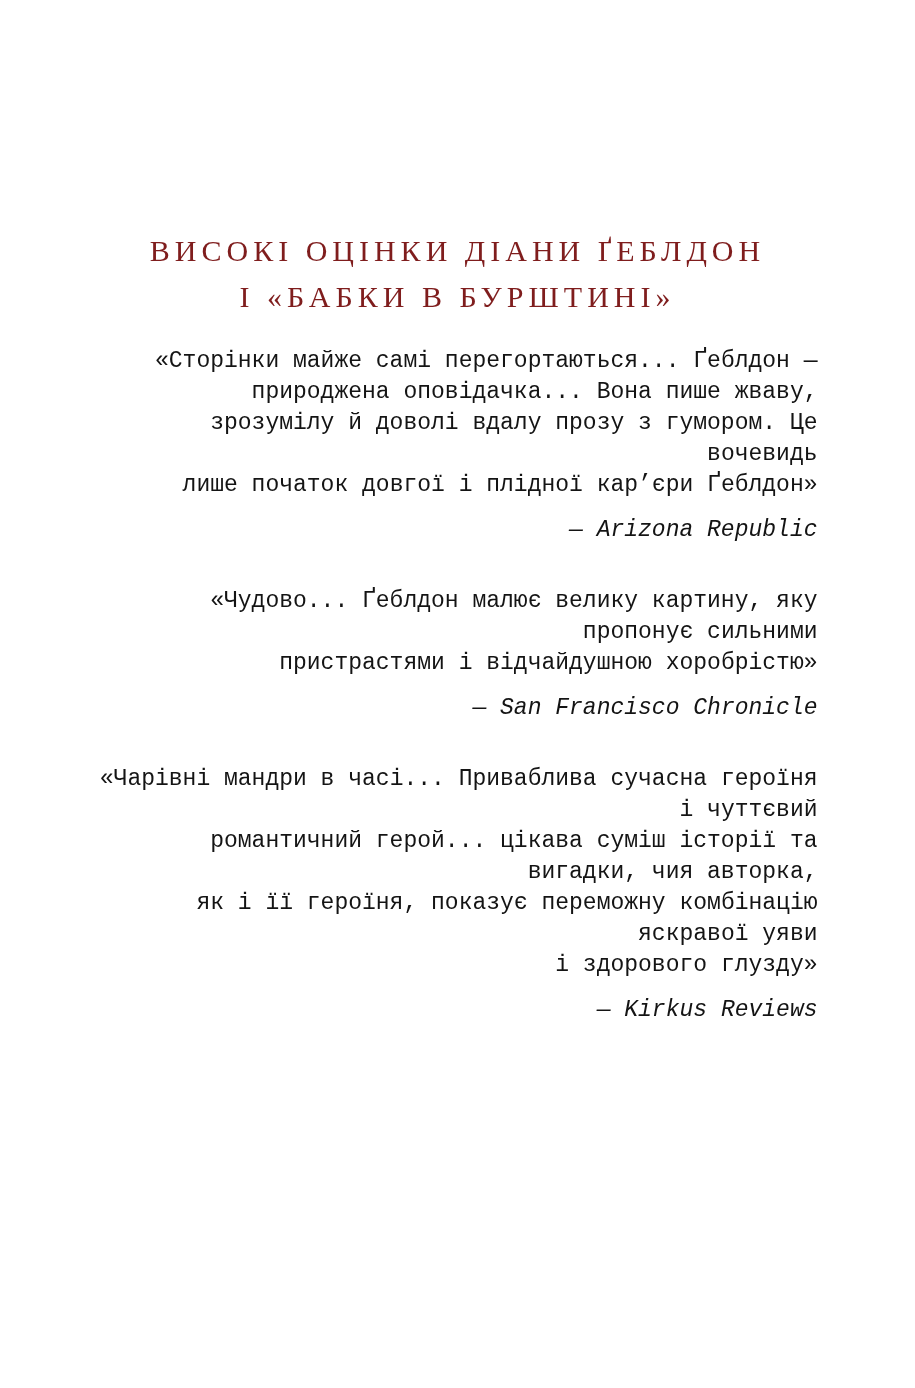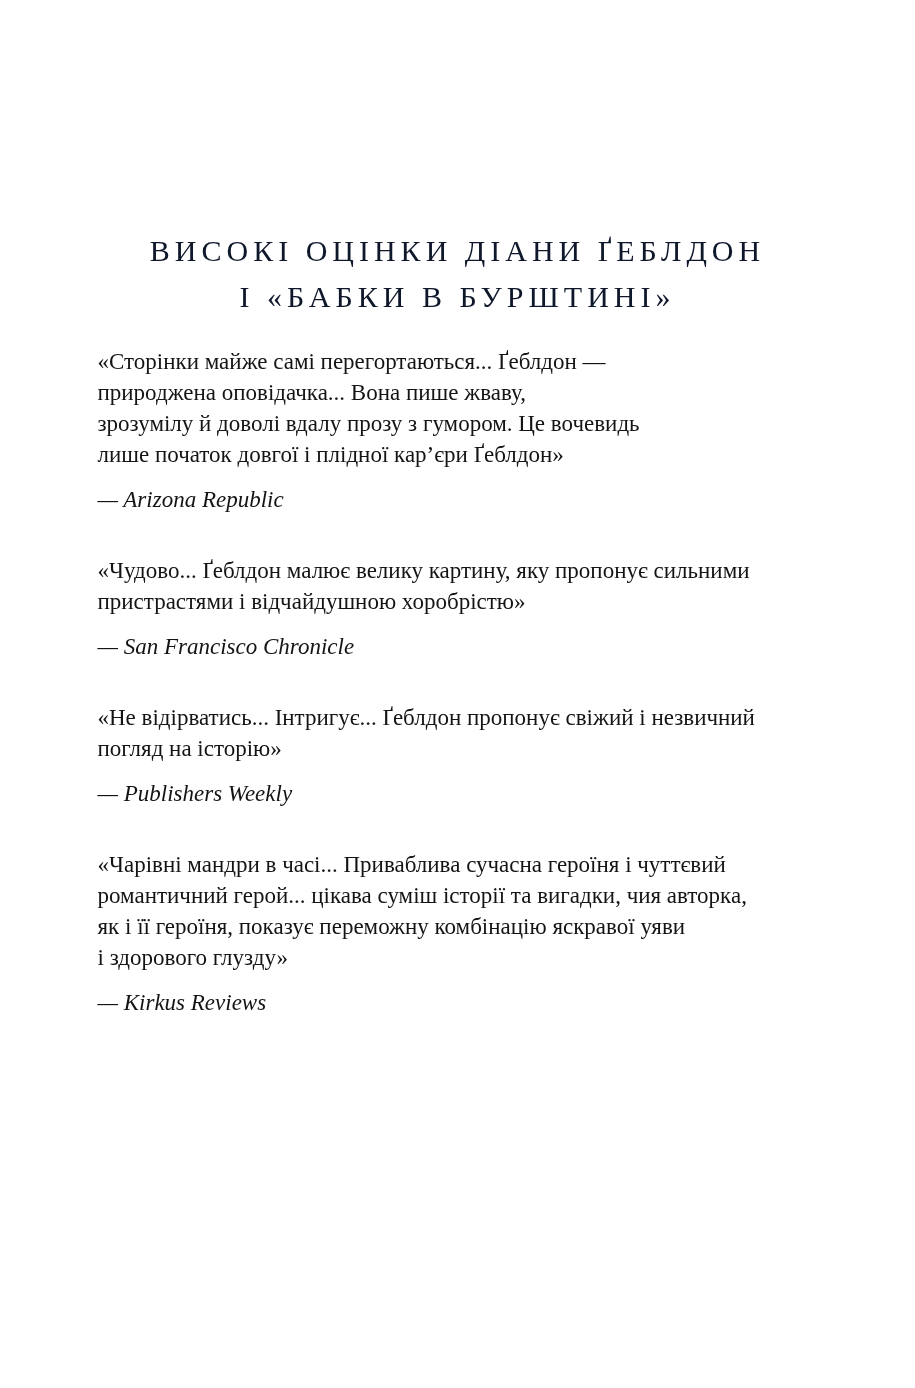--- a/index.html
+++ b/index.html
@@ -17,30 +17,31 @@
     color: #141414;
   }
   .praise-title {
     margin: 0 auto;
     padding-top: 228px;
     text-align: center;
     font-weight: normal;
     font-size: 30px;
     line-height: 46px;
     letter-spacing: 5px;
-    color: #0f172a;
+    color: #7f1d1d;
     white-space: pre-line;
   }
   .reviews {
     margin: 26px auto 0 auto;
     width: 720px;
   }
   .review {
     margin: 0 auto 40px auto;
-    text-align: left;
+    text-align: right;
+    font-family: Liberation Mono, monospace;
   }
   .review-quote {
     font-size: 23px;
     line-height: 31px;
     white-space: pre-line;
   }
   .review-attribution {
     font-size: 23px;
     line-height: 31px;
     font-style: italic;
@@ -67,25 +68,20 @@
 
     <div class="review">
     </div>
 
     <div class="review">
       <div class="review-quote">«Чудово... Ґеблдон малює велику картину, яку пропонує сильними
 пристрастями і відчайдушною хоробрістю»</div>
       <div class="review-attribution">— San Francisco Chronicle</div>
     </div>
 
-    <div class="review">
-      <div class="review-quote">«Не відірватись... Інтригує... Ґеблдон пропонує свіжий і незвичний
-погляд на історію»</div>
-      <div class="review-attribution">— Publishers Weekly</div>
-    </div>
 
     <div class="review">
       <div class="review-quote">«Чарівні мандри в часі... Приваблива сучасна героїня і чуттєвий
 романтичний герой... цікава суміш історії та вигадки, чия авторка,
 як і її героїня, показує переможну комбінацію яскравої уяви
 і здорового глузду»</div>
       <div class="review-attribution">— Kirkus Reviews</div>
     </div>
 
 

